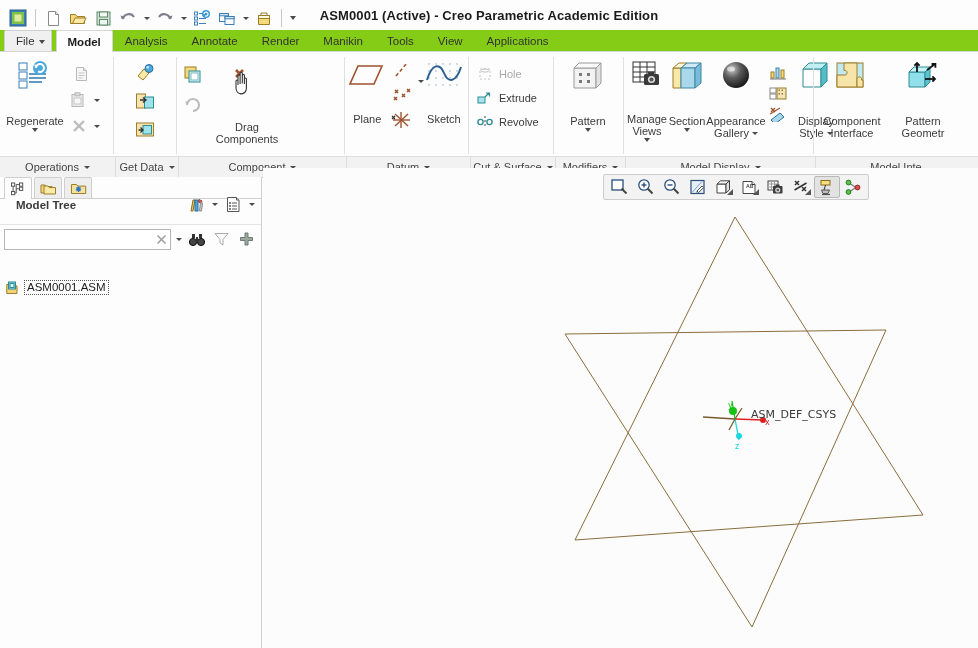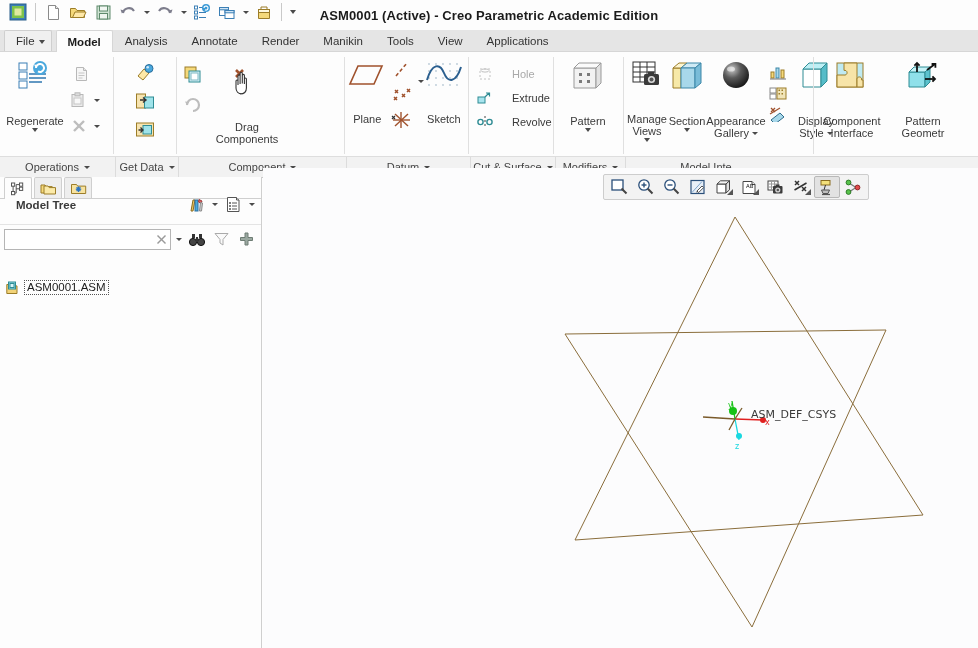--- a/index.html
+++ b/index.html
@@ -12,21 +12,21 @@
     -webkit-font-smoothing: antialiased;
   }
   #app { position: relative; width: 978px; height: 648px; background:#fdfdfd; }
 
   
   .titlebar {
     position: relative;
     height: 30px;
     background: #fdfdfd;
     display: flex;
-    align-items: flex-start;
+    align-items: flex-end;
     padding: 0 6px;
   }
   .qat { display: flex; align-items: center; gap: 1px; }
   .qbtn {
     width: 24px; height: 24px;
     display: flex; align-items: center; justify-content: center;
     border: 1px solid transparent; border-radius: 2px;
   }
   .qsep { width: 1px; height: 18px; background: #c9c9c9; margin: 0 4px; }
   .qarrow { width: 11px; height: 24px; display:flex; align-items:center; justify-content:center; }
@@ -37,21 +37,21 @@
     left: 0; right: 0; top: 0; height: 30px;
     display: flex; align-items: center; justify-content: center;
     font-size: 13px; font-weight: bold; color: #1b1b1b;
     pointer-events: none;
     letter-spacing: .1px;
   }
 
   
   .tabstrip {
     height: 22px;
-    background: #e5e5e5;
+    background: #84cc16;
     display: flex;
     align-items: flex-end;
     padding-left: 4px;
     border-bottom: 1px solid #d6d6d6;
     position: relative;
   }
   .tab {
     height: 21px;
     padding: 0 11px;
     font-size: 11.5px;
@@ -104,21 +104,21 @@
   .bigbtn {
     width: 72px;
     display: flex; flex-direction: column; align-items: center;
     padding-top: 4px;
     text-align: center;
   }
   .bigbtn .lbl { font-size: 11px; color: #3a3a3a; line-height: 12px; margin-top: 21px; }
   .bigbtn .dd { margin-top: 1px; }
   .smallcol { display: flex; flex-direction: column; padding-top: 2px; }
   .smallbtn {
-    display: flex; align-items: center; gap: 18px;
+    display: flex; align-items: center; gap: 5px;
     height: 24px; padding: 0 4px;
     font-size: 11px; color: #3a3a3a;
     white-space: nowrap;
   }
   .smallbtn.disabled { color: #a9a9a9; }
   .iconcol { display:flex; flex-direction:column; align-items:center; gap:2px; padding-top:3px; }
   .iconbtn { width: 26px; height: 24px; display:flex; align-items:center; justify-content:center; }
 
   
   .grouplabels {
@@ -693,20 +693,24 @@
         <span class="caret sm"></span>
     </div>
     <div class="glabel" style="width:85px">
       <span>Cut &amp; Surface</span>
         <span class="caret sm"></span>
     </div>
     <div class="glabel" style="width:70px">
       <span>Modifiers</span>
         <span class="caret sm"></span>
     </div>
+    <div class="glabel" style="width:190px">
+      <span>Model Display</span>
+        <span class="caret sm"></span>
+    </div>
     <div class="glabel" style="width:160px;border-right:none">
       <span>Model Inte</span>
     </div>
   </div>
 
   <div class="leftpanel">
     <div class="navtabs">
       <div class="navtab active">
         <span>
           <svg width="16" height="16" viewBox="0 0 16 16">

